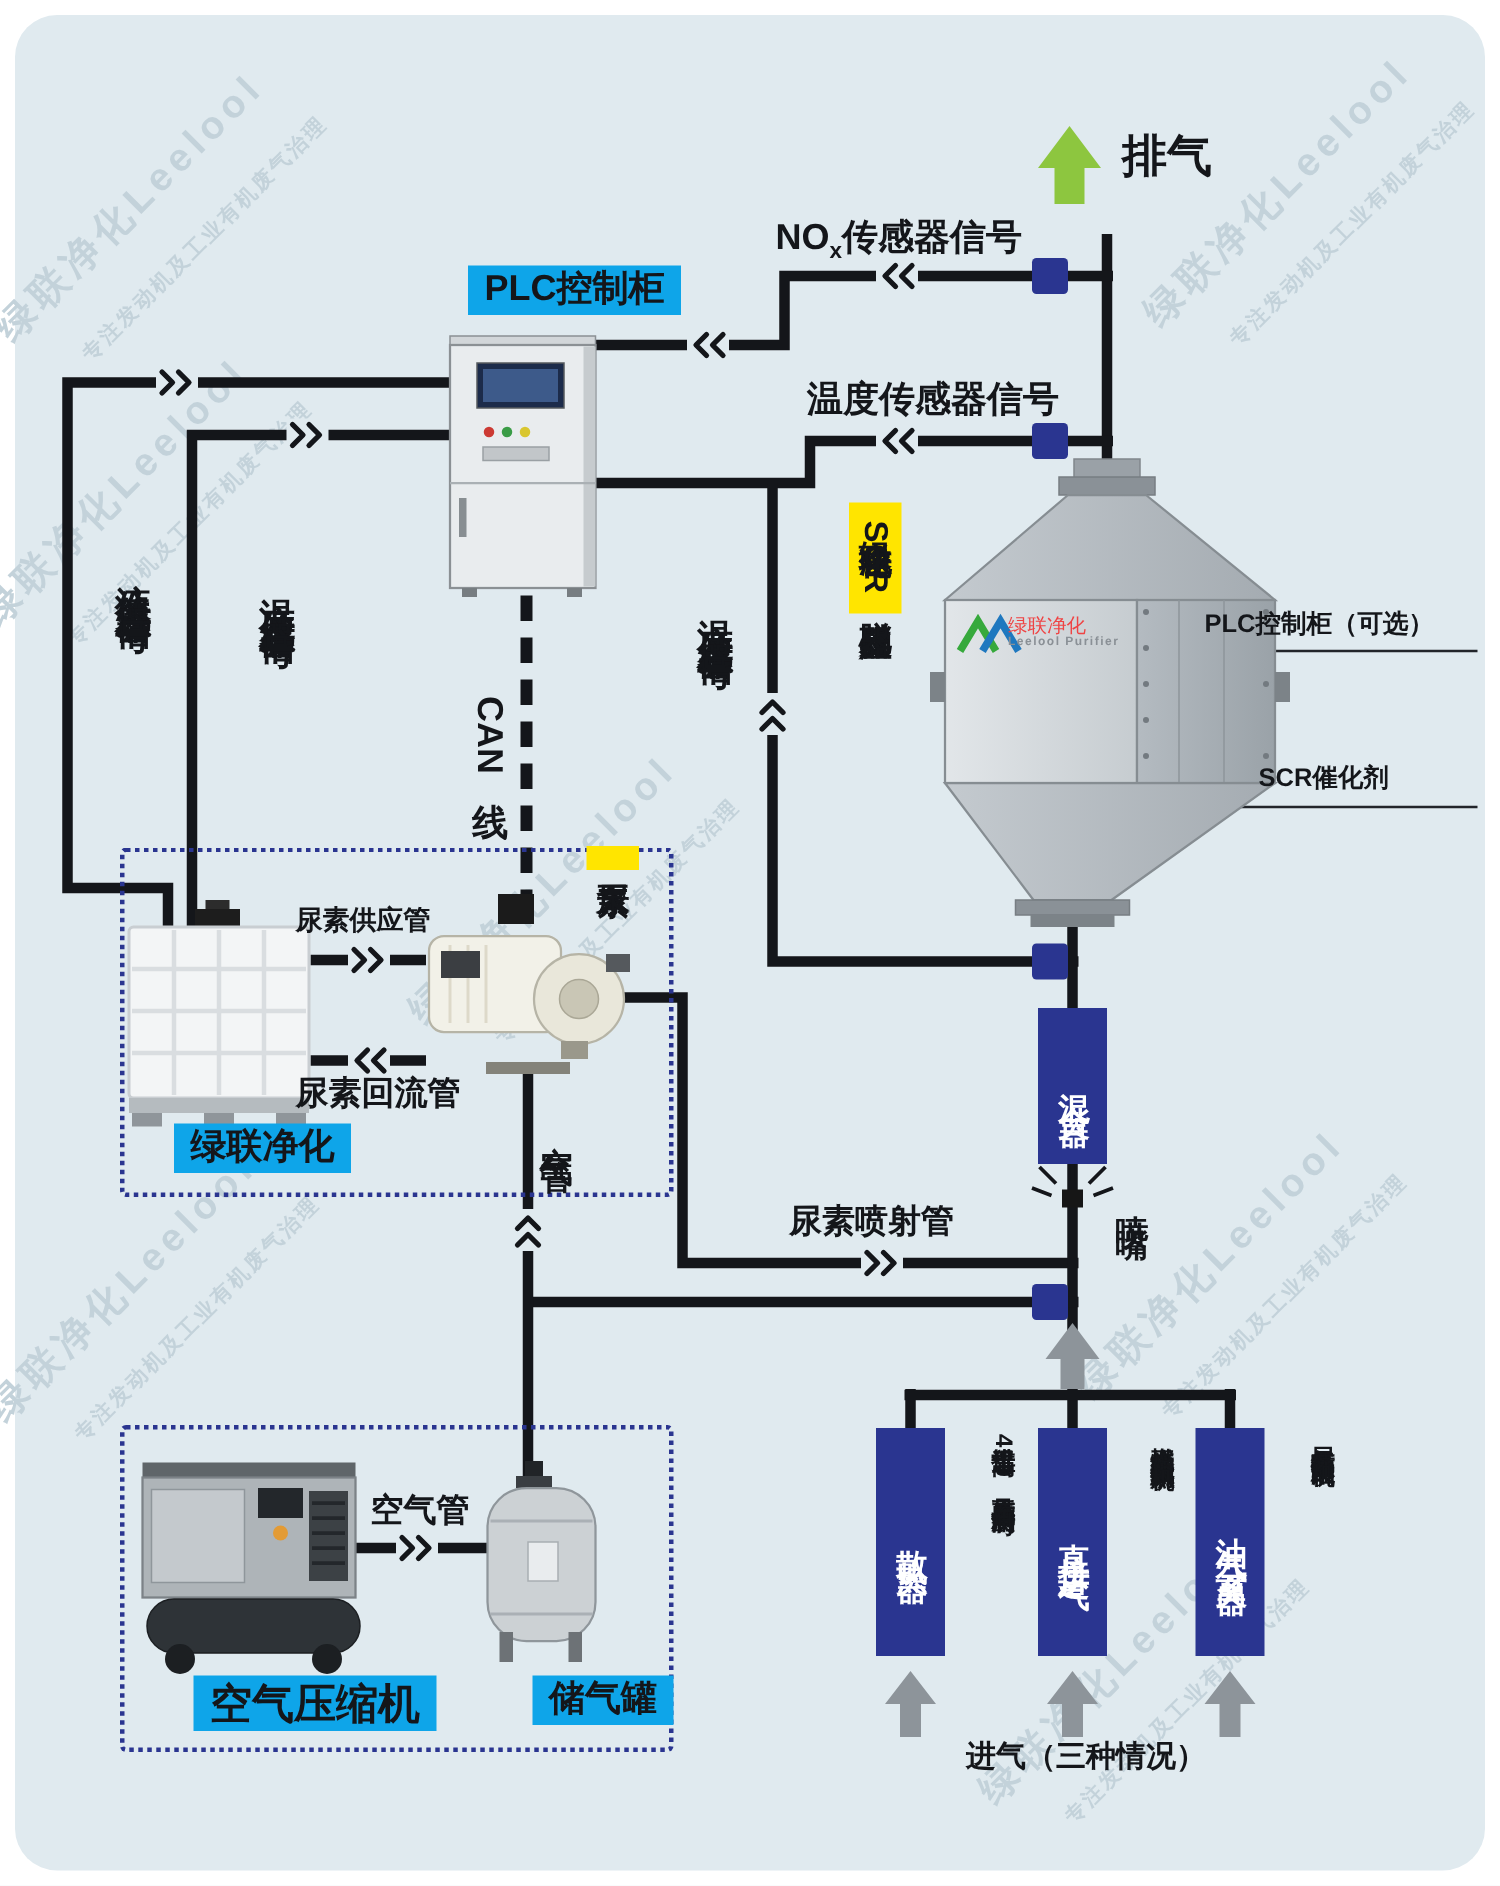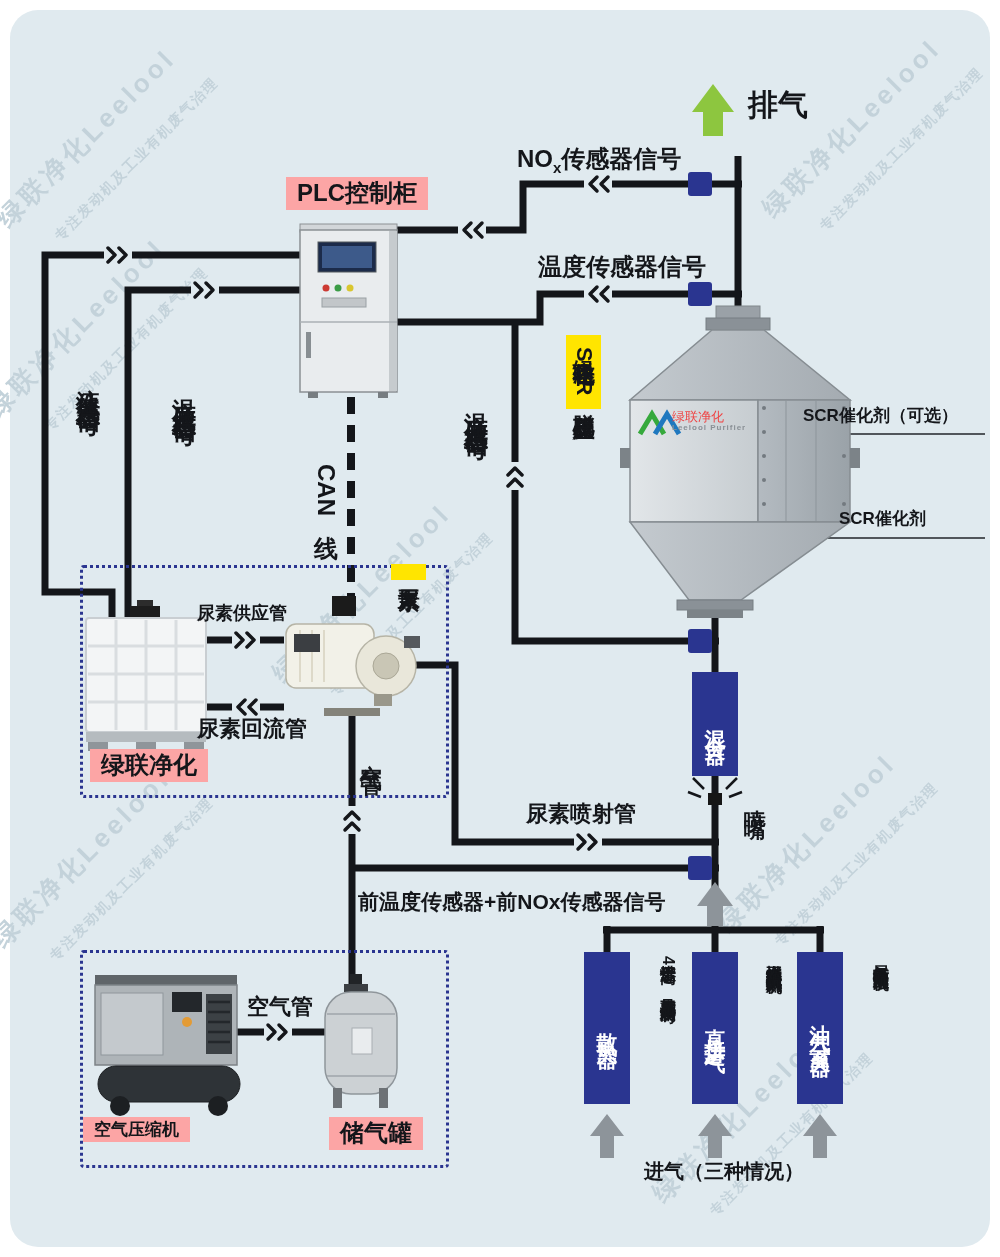--- a/index.html
+++ b/index.html
@@ -2,21 +2,21 @@
 <html><head>
 <meta charset="utf-8">
 <style>
   html,body{margin:0;padding:0;background:#ffffff;}
   body{font-family:"Liberation Sans","DejaVu Sans",sans-serif;}
   .poster{position:relative;width:1000px;height:1257px;background:#ffffff;overflow:hidden;}
   .board{position:absolute;left:10px;top:10px;right:10px;bottom:10px;background:#e0eaef;border-radius:28px;z-index:0;}
   svg.layer{position:absolute;left:0;top:0;z-index:2;}
   .lbl{position:absolute;font-weight:700;color:#14161a;white-space:nowrap;line-height:1.12;z-index:3;}
   .vert{writing-mode:vertical-rl;}
-  .tag{background:#fca5a5;padding:3px 11px;}
+  .tag{background:#0ea5e9;padding:3px 11px;margin-left:26px;}
   .tagv{background:#ffe500;padding:8px 5px;}
   .wm{position:absolute;transform:rotate(-45deg);color:#c3d2da;font-weight:700;white-space:nowrap;z-index:1;}
   .wm .big{font-size:26px;letter-spacing:4px;}
   .wm .small{font-size:14px;letter-spacing:2px;margin-top:24px;margin-left:28px;}
   .bluebox{position:absolute;background:#2a3590;color:#ffffff;display:flex;align-items:center;justify-content:center;z-index:3;}
   .bluebox span{writing-mode:vertical-rl;font-weight:700;font-size:21px;letter-spacing:8px;}
   .note{position:absolute;writing-mode:vertical-rl;font-weight:700;font-size:16px;line-height:23px;height:160px;width:48px;letter-spacing:1px;color:#14161a;z-index:3;}
   .dashedbox{position:absolute;border:3px dotted #2a3590;border-radius:4px;z-index:2;}
   .sub{font-size:15px;vertical-align:sub;}
   .logo-cn{font-size:13px;font-weight:400;color:#ef4444;line-height:1.05;}
@@ -258,42 +258,41 @@
 
   <div class="lbl" style="left:517px;top:146px;font-size:24px;"><span>NO</span><span class="sub">x</span><span>传感器信号</span></div>
 
   <div class="lbl" style="left:538px;top:254px;font-size:24px;">温度传感器信号</div>
   <div class="lbl vert" style="left:74px;top:370px;font-size:24px;letter-spacing:4px;">液位传感器信号</div>
   <div class="lbl vert" style="left:170px;top:380px;font-size:24px;letter-spacing:4px;">温度传感器信号</div>
   <div class="lbl vert" style="left:312px;top:464px;font-size:24px;">CAN线</div>
   <div class="lbl vert" style="left:462px;top:394px;font-size:24px;letter-spacing:4px;">温度传感器信号</div>
 
   <div class="lbl vert tagv" style="left:566px;top:335px;font-size:22px;letter-spacing:1px;">绿联净化SCR脱硝反应器</div>
-  <div class="lbl" style="left:803px;top:406px;font-size:17px;">SCR催化剂（可选）</div>
+  <div class="lbl" style="left:803px;top:406px;font-size:17px;">PLC控制柜（可选）</div>
   <div class="lbl" style="left:839px;top:509px;font-size:17px;">SCR催化剂</div>
 
   <div class="lbl" style="left:672px;top:410px;z-index:3;">
     <div class="logo-cn">绿联净化</div>
     <div class="logo-en">Leelool Purifier</div>
   </div>
 
   <div class="bluebox" style="left:692px;top:672px;width:46px;height:104px;">
       <span>混合器</span>
     </div>
   <div class="lbl vert" style="left:742px;top:792px;font-size:22px;letter-spacing:8px;">喷嘴</div>
 
   <div class="lbl" style="left:197px;top:603px;font-size:18px;">尿素供应管</div>
   <div class="lbl" style="left:197px;top:717px;font-size:22px;text-align:center;">尿素回流管</div>
   <div class="lbl vert tagv" style="left:391px;top:564px;font-size:22px;">尿素泵</div>
   <div class="lbl tag" style="left:90px;top:749px;font-size:24px;">绿联净化</div>
   <div class="lbl vert" style="left:358px;top:746px;font-size:22px;letter-spacing:5px;">空气管</div>
   <div class="lbl" style="left:526px;top:802px;font-size:22px;">尿素喷射管</div>
-  <div class="lbl" style="left:358px;top:890px;font-size:21px;">前温度传感器+前NOx传感器信号</div>
-
-  <div class="lbl tag" style="left:83px;top:1117px;font-size:17px;">空气压缩机</div>
+
+  <div class="lbl tag" style="left:103px;top:1117px;font-size:28px;">空气压缩机</div>
   <div class="lbl tag" style="left:329px;top:1117px;font-size:24px;">储气罐</div>
   <div class="lbl" style="left:247px;top:995px;font-size:22px;">空气管</div>
 
   <div class="bluebox" style="left:584px;top:952px;width:46px;height:152px;">
       <span>散热器</span>
     </div>
   <div class="note" style="left:632px;top:952px;">排温高于450度且不需要余热利用时</div>
   <div class="bluebox" style="left:692px;top:952px;width:46px;height:152px;">
       <span>直接进气</span>
     </div>

